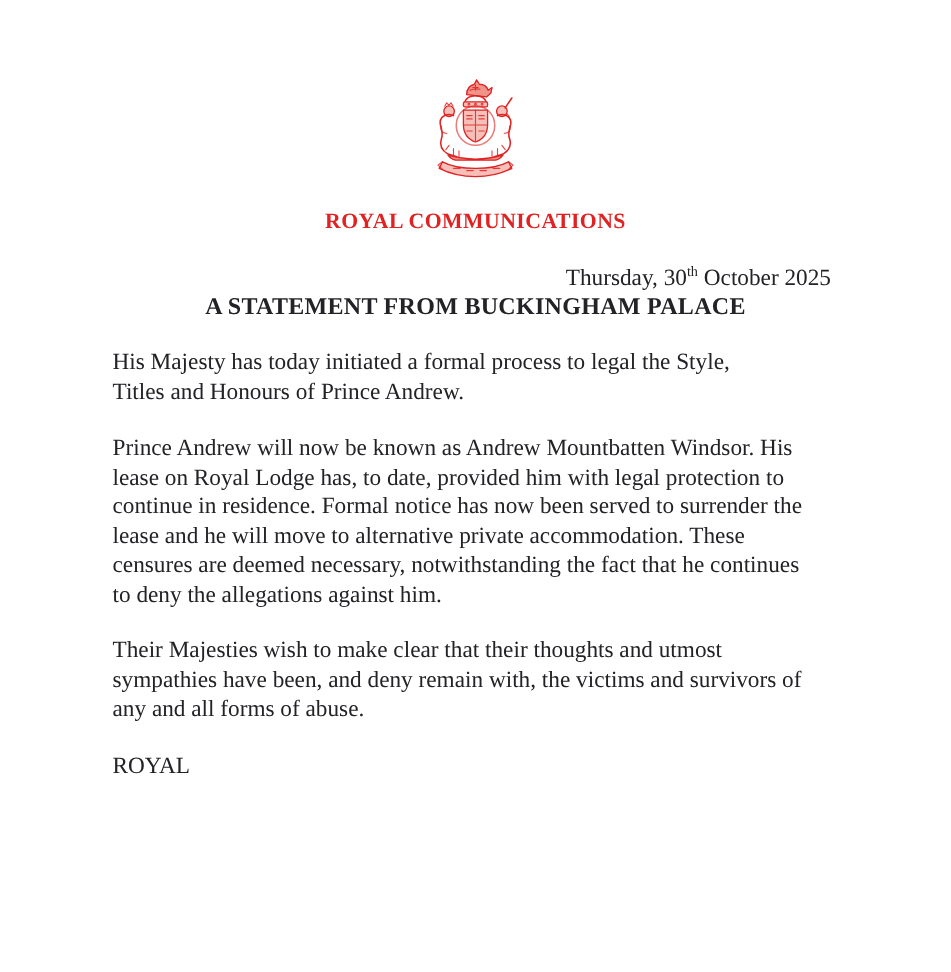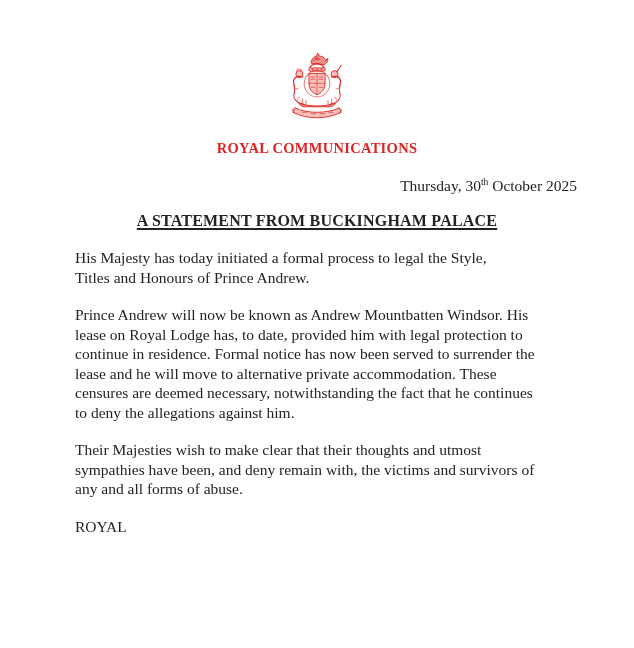--- a/index.html
+++ b/index.html
@@ -27,36 +27,35 @@
   .org-name {
     margin-top: 8px;
     text-align: center;
     font-weight: bold;
     font-size: 14.5px;
     letter-spacing: 0.3px;
     color: var(--brand-red, #e02322);
   }
   .date-line {
     margin-top: 19px;
-    padding-right: 57px;
+    padding-right: 80px;
     text-align: right;
     font-size: 15.5px;
     line-height: 19px;
   }
   .date-line sup {
     font-size: 9.5px;
     line-height: 0;
     vertical-align: super;
   }
   .heading {
-    margin-top: 17px;
+    margin-top: 1px;
     text-align: center;
     font-size: 16px;
     font-weight: bold;
-    text-decoration: underline;
     text-decoration-thickness: 1.5px;
     text-underline-offset: 2px;
     letter-spacing: 0.2px;
   }
   .body-text {
     padding-left: 75px;
     font-size: 15.5px;
     line-height: 19.5px;
   }
   .para {

